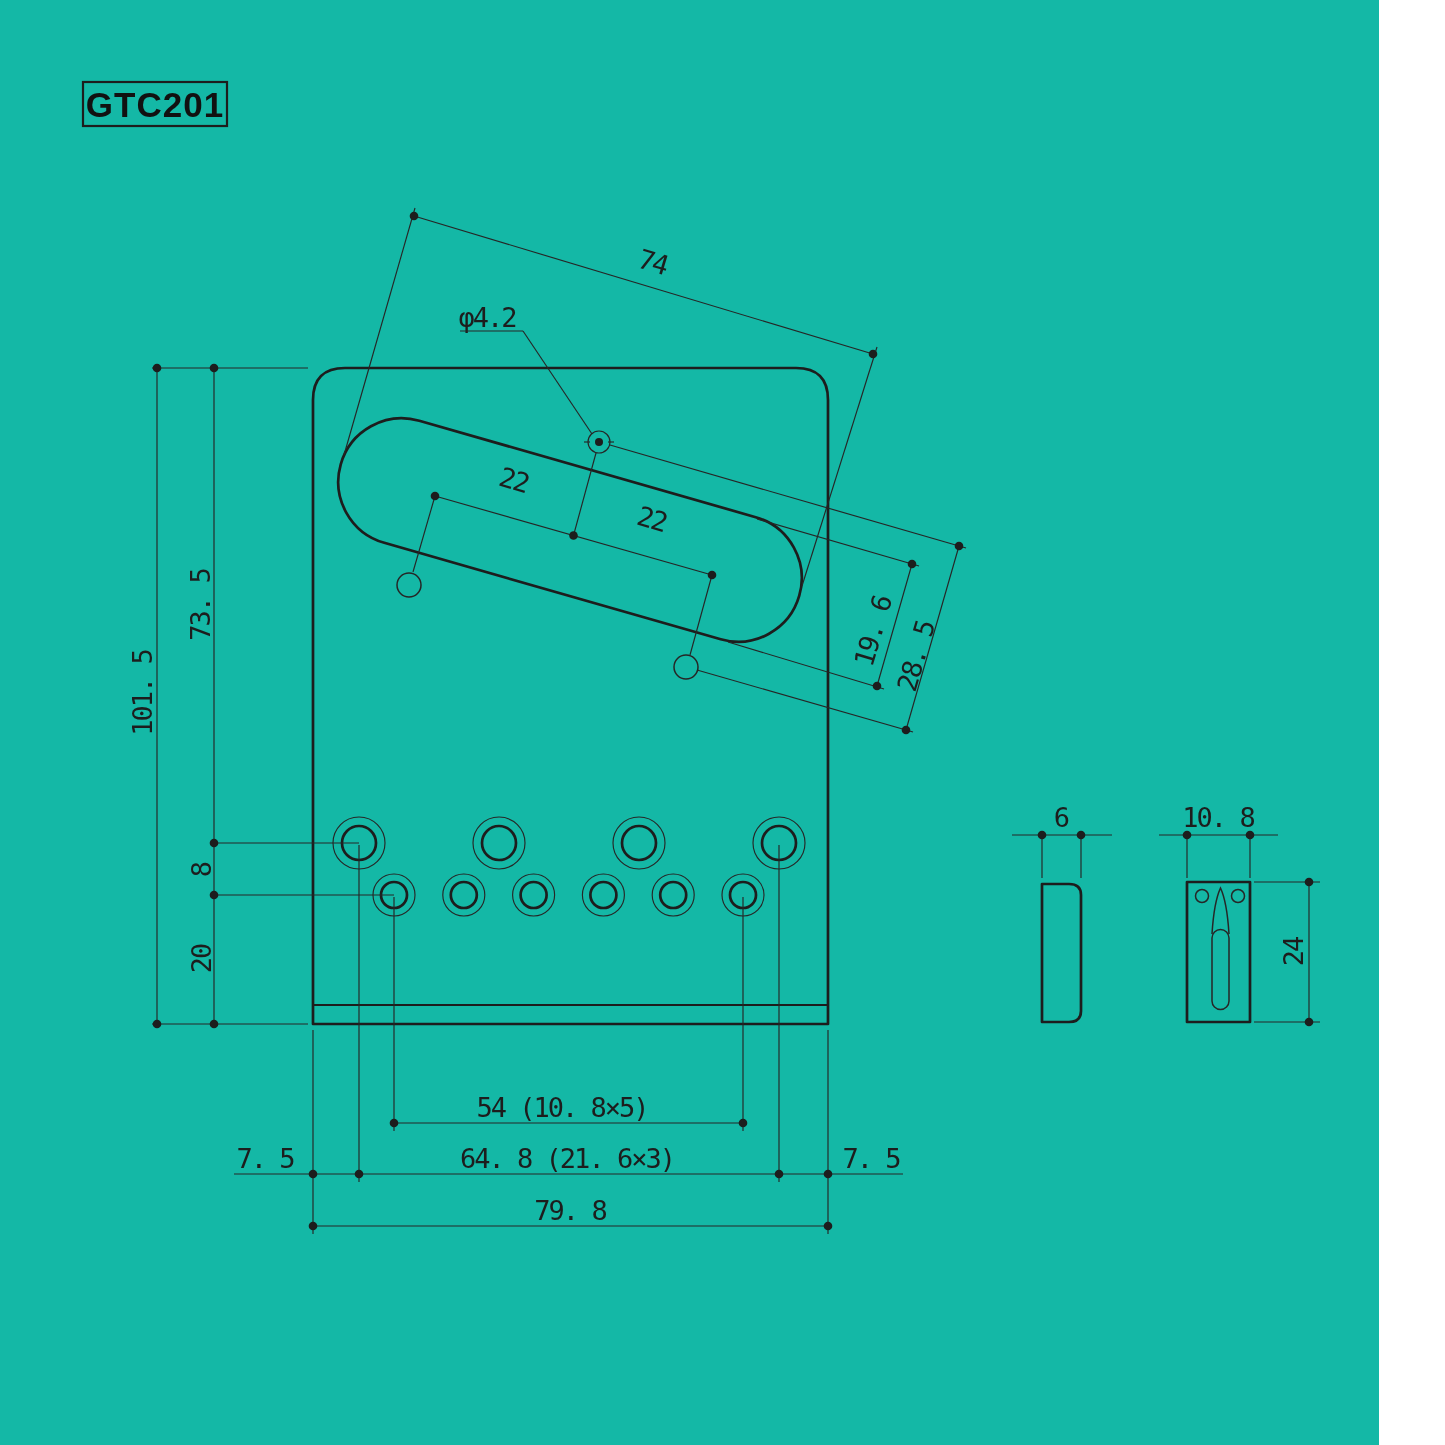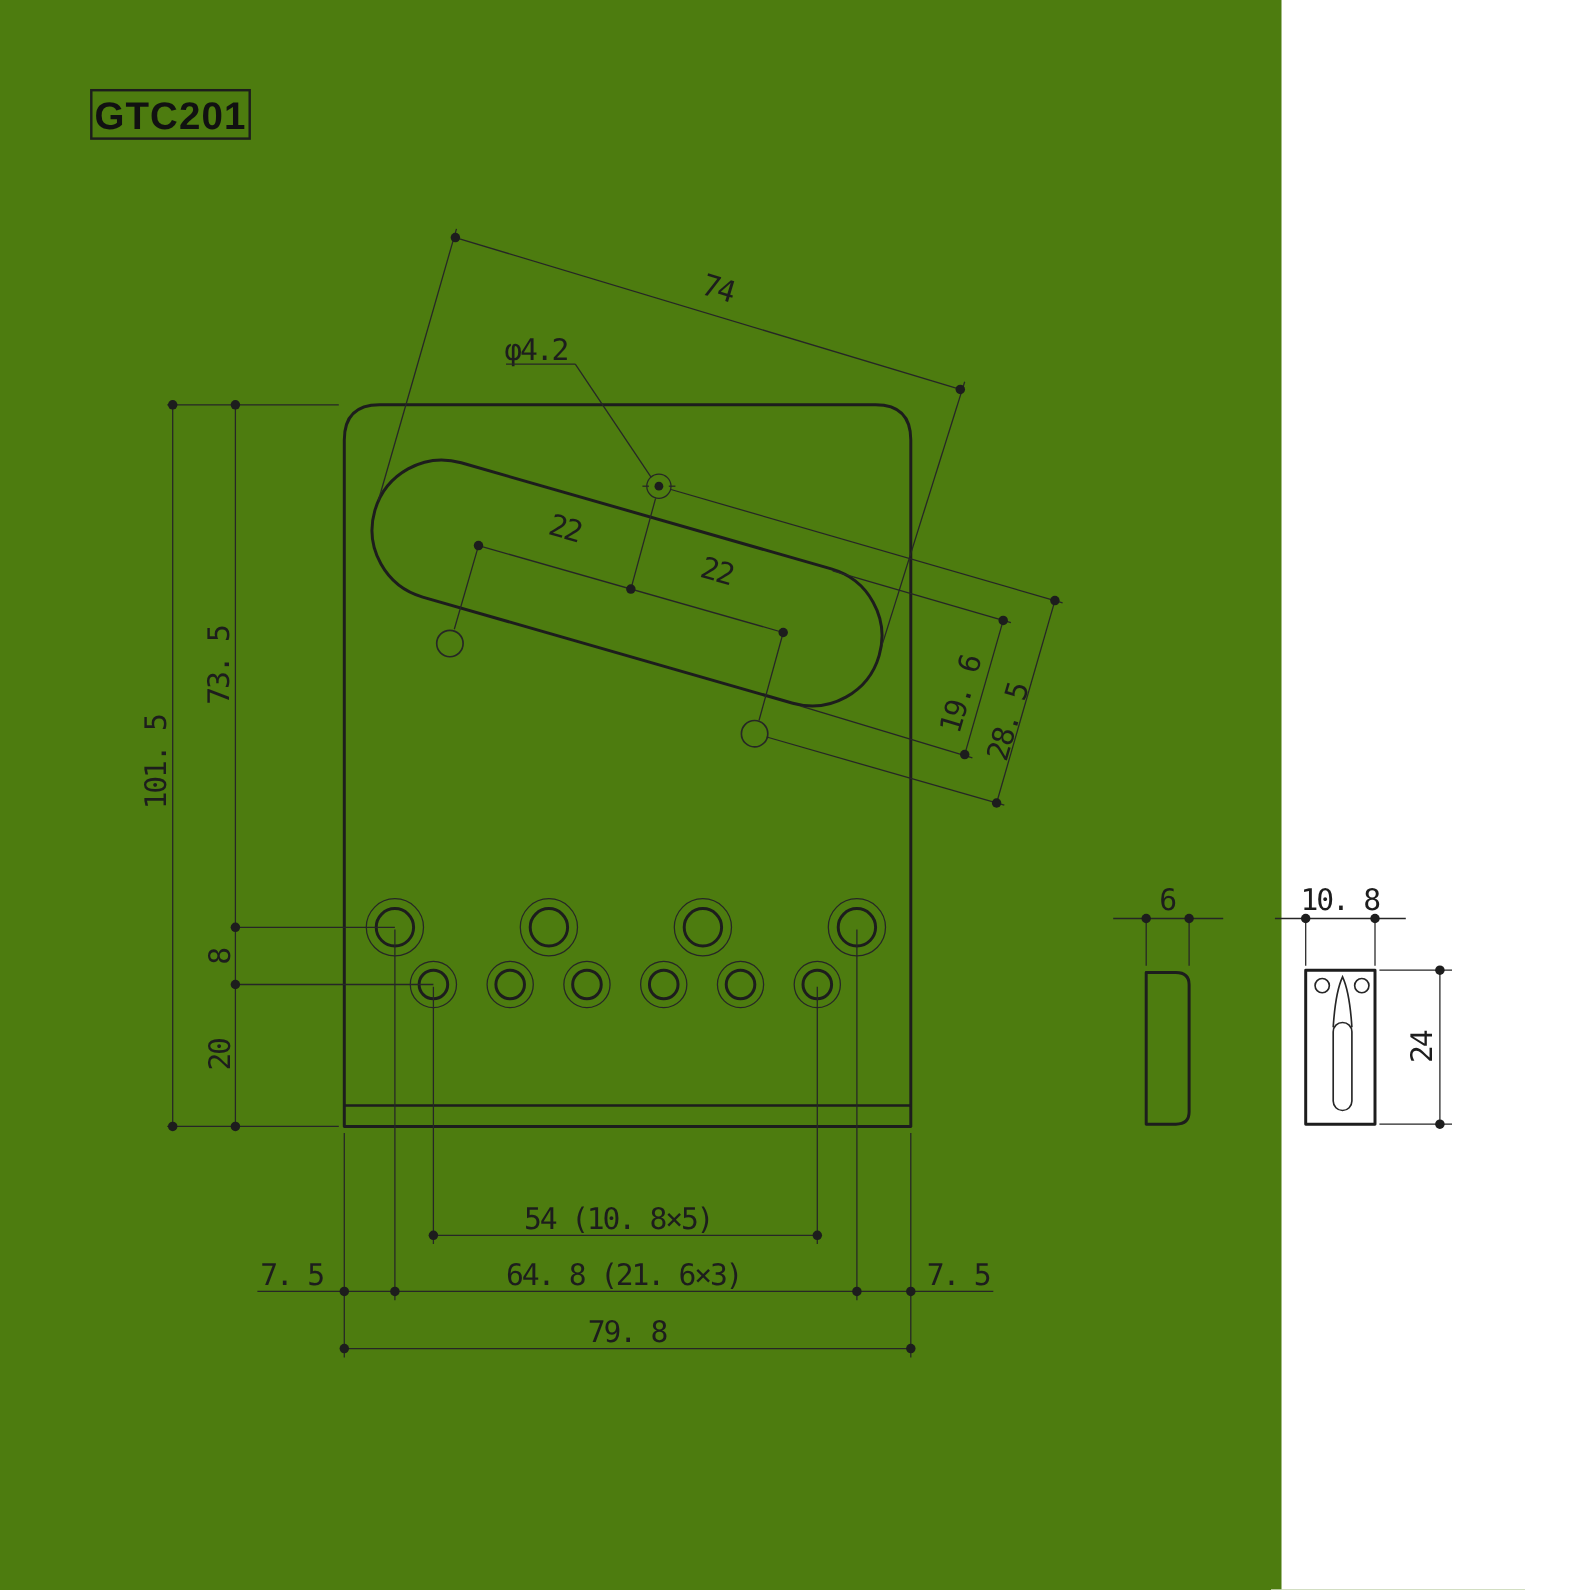--- a/index.html
+++ b/index.html
@@ -1,16 +1,16 @@
 <!DOCTYPE html>
 <html><head>
 <meta charset="utf-8">
 <style>
   html,body { margin:0; padding:0; background:#ffffff; }
-  .page { width:1165px; height:1445px; background:#4d7c0f; position:relative; }
+  .page { width:1379px; height:1445px; background:#14b8a6; position:relative; }
   svg { display:block; }
   .ln   { stroke:#262626; stroke-width:1.15; fill:none; stroke-linecap:butt; }
   .ln14 { stroke:#262626; stroke-width:1.5;  fill:none; }
   .bold { stroke:#1d1d1d; stroke-width:2.7;  fill:none; stroke-linejoin:round; }
   .mid  { stroke:#1d1d1d; stroke-width:2.1;  fill:none; }
   .dot  { fill:#1d1d1d; stroke:none; }
   .dim-text {
     font-family:"DejaVu Sans Mono", monospace;
     font-size:27px; letter-spacing:-2px; fill:#1d1d1d;
   }

